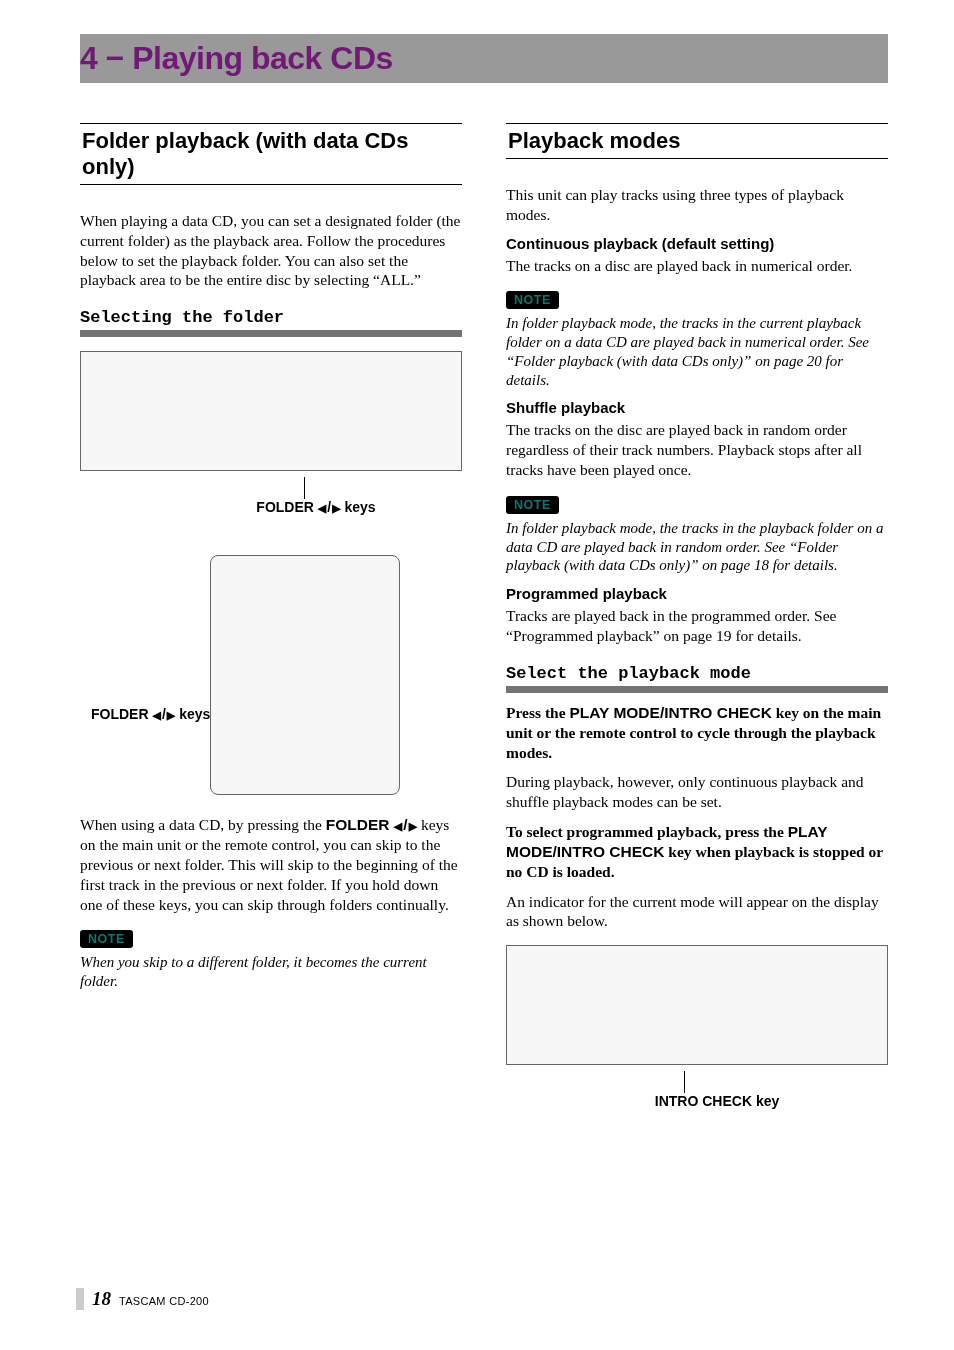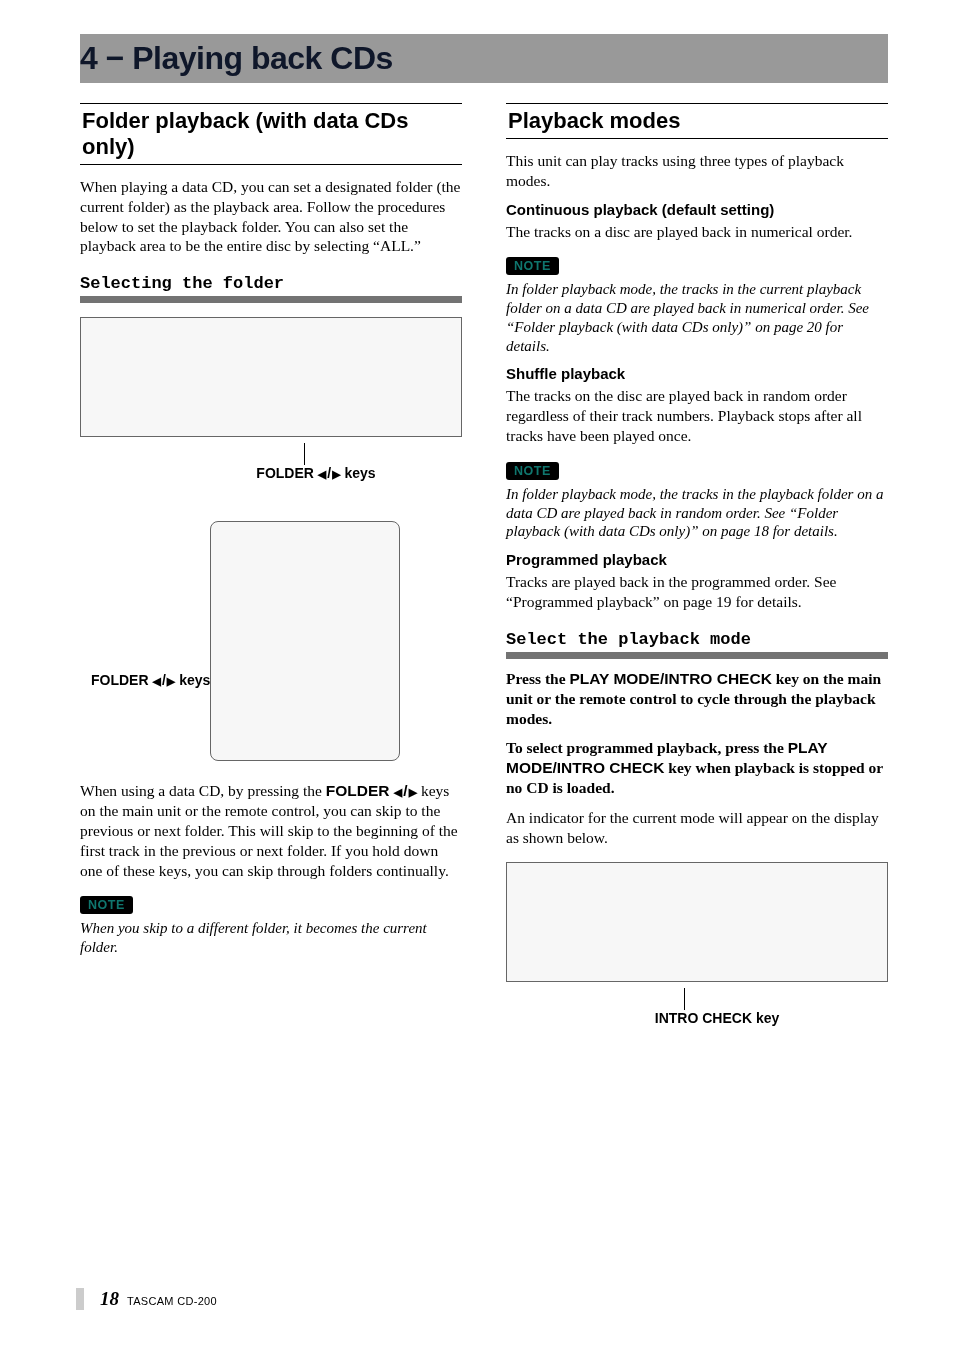--- a/index.html
+++ b/index.html
@@ -1,34 +1,34 @@
 <!DOCTYPE html>
 <html><head>
 <meta charset="utf-8">
 <style>
   * { box-sizing: border-box; margin: 0; padding: 0; }
   html, body { width: 954px; background: #fff; font-family: "Times New Roman", serif; color: #000; }
   .page { width: 954px; height: 1350px; position: relative; padding: 34px 66px 40px 80px; }
-  .chapter-bar { background: #999; color: #0f172a; padding: 6px 16px 6px 0; margin-bottom: 20px; }
+  .chapter-bar { background: #999; color: #701a75; padding: 6px 16px 6px 0; margin-bottom: 40px; }
   .chapter-title { font-family: Arial, Helvetica, sans-serif; font-weight: 900; font-size: 32px; letter-spacing: -0.5px; }
   .cols { display: flex; gap: 44px; }
   .col { width: 384px; }
-  h2.section { font-family: Arial, Helvetica, sans-serif; font-weight: bold; font-size: 22px; border-top: 1px solid #000; border-bottom: 1px solid #000; padding: 4px 2px; margin-bottom: 12px; }
+  h2.section { font-family: Arial, Helvetica, sans-serif; font-weight: bold; font-size: 22px; border-top: 1px solid #000; border-bottom: 1px solid #000; padding: 4px 2px; margin-bottom: 26px; }
   h3.sub { font-family: Liberation Mono, monospace; font-weight: bold; font-size: 17px; border-bottom: 7px solid #737373; padding-bottom: 3px; margin: 18px 0 10px 0; }
   h4.mini { font-family: Arial, Helvetica, sans-serif; font-weight: bold; font-size: 15px; margin: 10px 0 4px 0; }
   p.body { font-size: 15.5px; line-height: 1.28; margin-bottom: 10px; }
   p.ind { }
   .note-tag { display: inline-block; background: #000; color: #0f766e; border-radius: 3px; font-family: Arial, Helvetica, sans-serif; font-weight: bold; font-size: 12.5px; padding: 2px 8px; margin: 6px 0 5px 0; letter-spacing: 0.5px; }
   .note-body { font-style: italic; font-size: 15px; line-height: 1.25; margin-bottom: 10px; }
   .btn-label { font-family: Arial, Helvetica, sans-serif; font-weight: bold; }
   .figure { border: 1px solid #666; background: #f7f7f7; height: 120px; margin: 14px 0 6px 0; position: relative; }
   .figure.remote { height: 240px; width: 190px; margin: 40px auto 4px 130px; border-radius: 8px; }
   .callout { font-family: Arial, Helvetica, sans-serif; font-weight: bold; font-size: 14px; text-align: center; }
   .callout-line { width: 1px; background: #000; margin: 0 auto; }
-  .footer { position: absolute; left: 76px; bottom: 40px; display: flex; align-items: baseline; gap: 8px; border-left: 8px solid #ccc; padding-left: 16px; }
+  .footer { position: absolute; left: 76px; bottom: 40px; display: flex; align-items: baseline; gap: 8px; border-left: 8px solid #ccc; padding-left: 8px; }
   .footer .pnum { font-weight: bold; font-style: italic; font-size: 19px; }
   .footer .model { font-family: Arial, Helvetica, sans-serif; font-size: 11px; letter-spacing: 0.3px; }
   .key-sym { font-family: Arial, Helvetica, sans-serif; }
   .tri-l::before { content: "\25C0"; font-size: 11px; }
   .tri-r::before { content: "\25B6"; font-size: 11px; }
   .slash { padding: 0 1px; }
   .remote-callout { position: absolute; left: -120px; top: 150px; font-family: Arial, Helvetica, sans-serif; font-weight: bold; font-size: 14px; white-space: nowrap; }
 </style>
 </head>
 <body>
@@ -85,20 +85,21 @@
       <p class="note-body">In folder playback mode, the tracks in the playback folder on a data CD are played back in random order. See “Folder playback (with data CDs only)” on page 18 for details.</p>
 
       <h4 class="mini">Programmed playback</h4>
       <p class="body">Tracks are played back in the programmed order. See “Programmed playback” on page 19 for details.</p>
 
       <h3 class="sub">Select the playback mode</h3>
 
       <p class="body ind">
         <b><span>Press the </span><span class="btn-label">PLAY MODE/INTRO CHECK</span><span> key on the main unit or the remote control to cycle through the playback modes.</span></b>
       </p>
+      <p class="body ind">During playback, however, only continuous playback and shuffle playback modes can be set.</p>
       <p class="body ind">
         <b><span>To select programmed playback, press the </span></b><span class="btn-label">PLAY MODE/INTRO CHECK</span><b><span> key when playback is stopped or no CD is loaded.</span></b>
       </p>
       <p class="body ind">An indicator for the current mode will appear on the display as shown below.</p>
 
       <div class="figure"></div>
       <div style="height:22px; position:relative;">
         <div class="callout-line" style="height:22px; margin-left:178px;"></div>
       </div>
       <div class="callout" style="margin-left:40px; line-height:1.2;">

